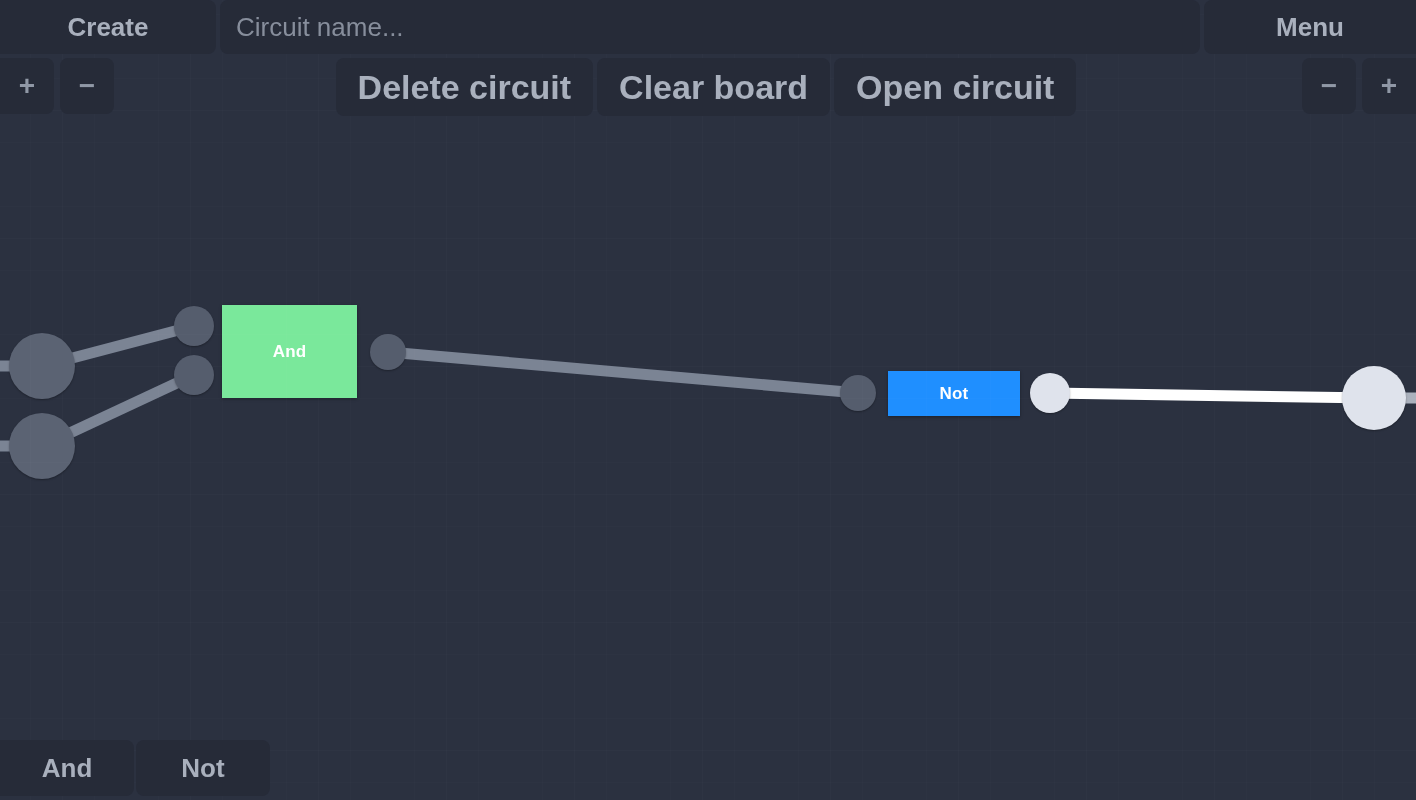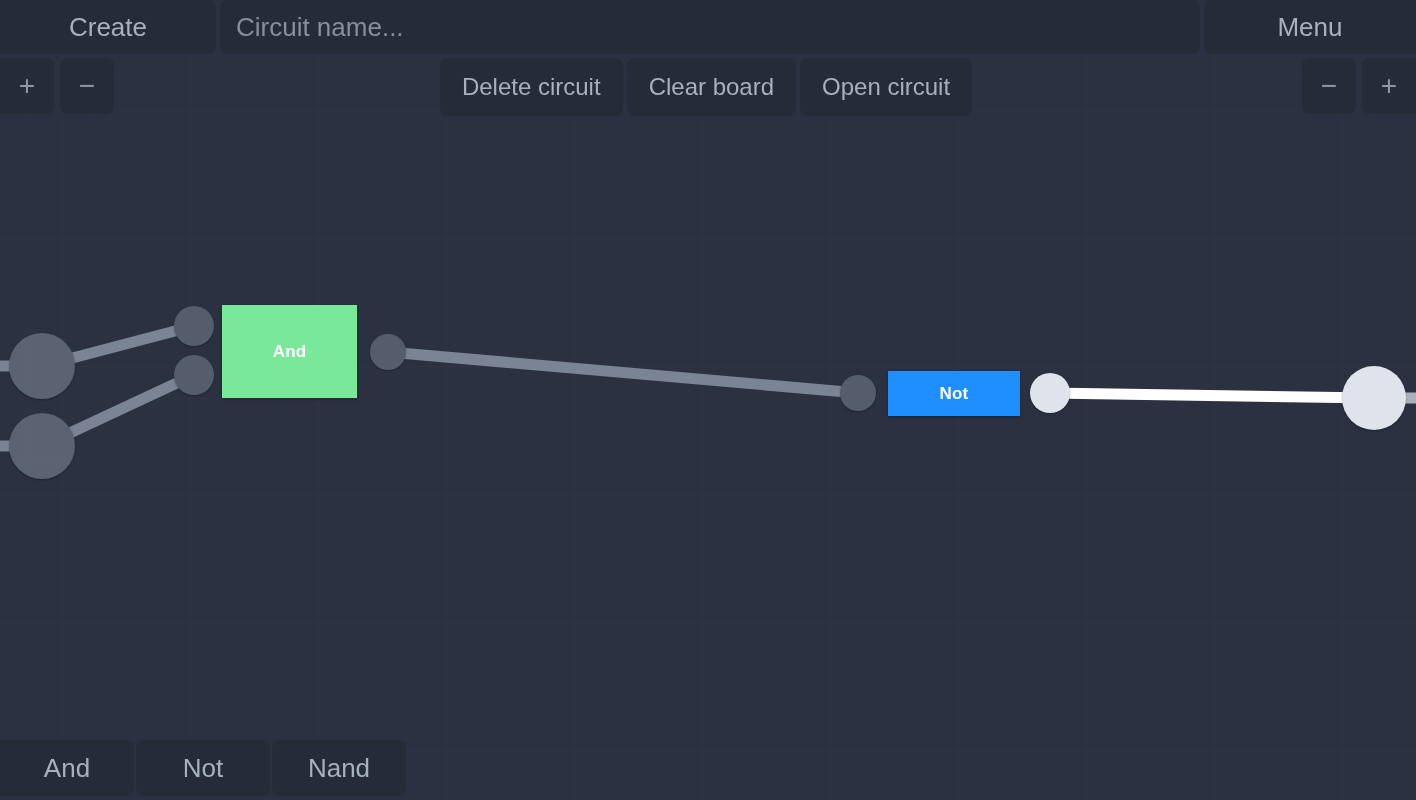--- a/index.html
+++ b/index.html
@@ -86,21 +86,21 @@
   #bar-top    { top: 0;   height: 56px; }
   #bar-second { top: 58px; height: 56px; }
   #bar-bottom { bottom: 0; height: 62px; align-items: flex-end; }
 
   .btn {
     background: #262b38;
     color: #a9b0bd;
     border: none;
     font-family: "Liberation Sans", sans-serif;
     font-size: 26px;
-    font-weight: 400;
+    font-weight: 700;
     line-height: 1;
     display: flex;
     align-items: center;
     justify-content: center;
     cursor: pointer;
     border-radius: 7px;
     white-space: nowrap;
   }
 
   #create-button {
@@ -140,21 +140,21 @@
     border-radius: 8px;
     color: #9098a6;
   }
   #zoom-in-left  { border-radius: 0 8px 8px 0; margin-left: 0; }
   #zoom-out-left { margin-left: 6px; }
 
   .spacer { flex: 1 1 auto; }
 
   .mid-btn {
     height: 58px;
-    font-size: 24px;
+    font-size: 34px;
     border-radius: 8px;
     padding: 0 22px;
     margin-right: 4px;
   }
 
   #zoom-out-right { margin-right: 6px; }
   #zoom-in-right  { border-radius: 8px 0 0 8px; }
 
   
   .gate-btn {
@@ -227,17 +227,16 @@
     <div class="spacer"></div>
 
     <button class="btn sq-btn" id="zoom-out-right">−</button>
     <button class="btn sq-btn" id="zoom-in-right">+</button>
   </div>
 
   <div class="bar" id="bar-bottom">
     <div id="gate-buttons" style="display:flex;align-items:flex-end;">
         <button class="btn gate-btn" id="gate-button-0">And</button>
         <button class="btn gate-btn" id="gate-button-1">Not</button>
-        <button class="btn gate-btn" id="gate-button-2">Nand</button>
       </div>
   </div>
 
 </div>
 
 </body></html>

